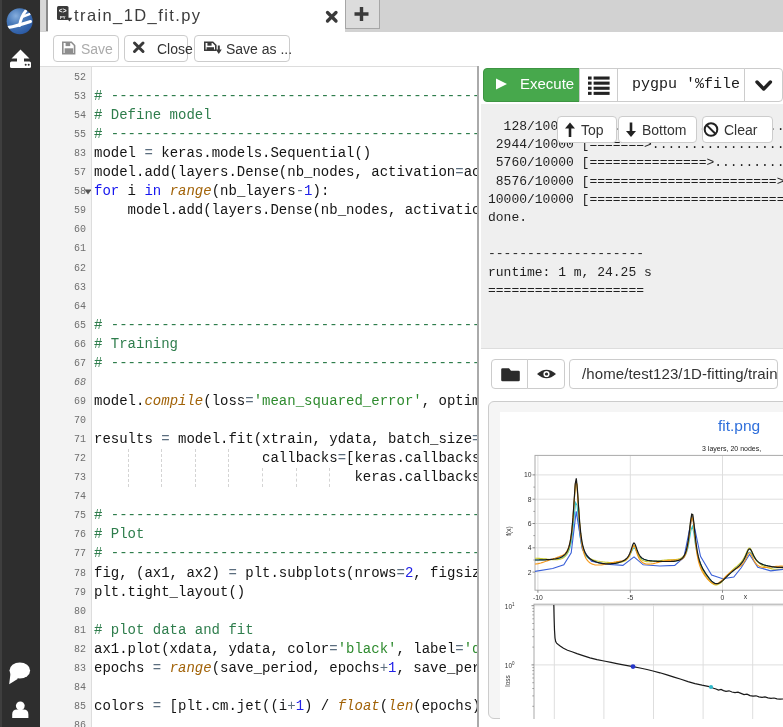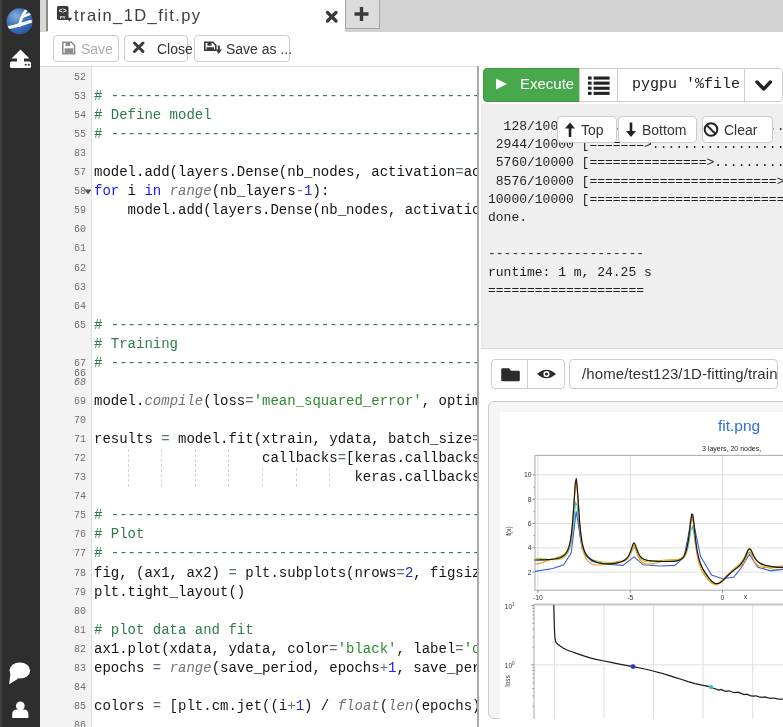--- a/index.html
+++ b/index.html
@@ -23,21 +23,21 @@
   
   #editor{left:40px;top:66px;width:437px;height:661px;background:#fff;border-top:1px solid #ddd;overflow:hidden;}
   #gutter{left:40px;top:67px;width:51px;height:660px;background:#f3f3f3;border-right:1px solid #ddd;overflow:hidden;}
   .gnum{position:absolute;right:5px;width:40px;text-align:right;height:19px;
         font-family:"Liberation Mono",monospace;font-size:10px;color:#6f6f6f;line-height:19px;}
   #code{left:92px;top:67px;width:385px;height:660px;overflow:hidden;}
   #code pre{position:absolute;left:2px;margin:0;font-family:"Liberation Mono",monospace;
             font-size:14px;line-height:19px;color:#141414;white-space:pre;}
   .cm{color:#2e7d4c;}       
   .kw{color:#1414ef;}       
-  .bi{color:#737373;font-style:italic;} 
+  .bi{color:#a16207;font-style:italic;} 
   .st{color:#2f8b2f;}       
   .nu{color:#2121e8;}       
   .op{color:#5b6d7e;}       
   .guide{position:absolute;width:0;border-left:1px dashed #d4d4d4;}
   
   #divider{left:477px;top:66px;width:2px;height:661px;background:#aaa;}
   
   #execrow{left:481px;top:66px;width:302px;height:38px;background:#fff;}
   #execbtn{left:483px;top:68px;width:97px;height:34px;background:#47a84c;border:1px solid #3d9442;
            border-radius:4px 0 0 4px;box-sizing:border-box;}
@@ -154,21 +154,21 @@
 <div class="gnum" style="top:77.1px;">83</div>
 <div class="gnum" style="top:96.2px;">57</div>
 <div class="gnum" style="top:115.3px;">58</div>
 <div class="gnum" style="top:134.3px;">59</div>
 <div class="gnum" style="top:153.4px;">60</div>
 <div class="gnum" style="top:172.4px;">61</div>
 <div class="gnum" style="top:191.5px;">62</div>
 <div class="gnum" style="top:210.6px;">63</div>
 <div class="gnum" style="top:229.6px;">64</div>
 <div class="gnum" style="top:248.7px;text-align:right;">65</div>
-<div class="gnum" style="top:267.7px;margin-top:29px;">66</div>
+<div class="gnum" style="top:267.7px;">66</div>
 <div class="gnum" style="top:286.8px;">67</div>
 <div class="gnum" style="top:305.9px;font-style:italic;">68</div>
 <div class="gnum" style="top:324.9px;">69</div>
 <div class="gnum" style="top:344.0px;">70</div>
 <div class="gnum" style="top:363.0px;">71</div>
 <div class="gnum" style="top:382.1px;">72</div>
 <div class="gnum" style="top:401.2px;">73</div>
 <div class="gnum" style="top:420.2px;">74</div>
 <div class="gnum" style="top:439.3px;">75</div>
 <div class="gnum" style="top:458.3px;">76</div>
@@ -184,20 +184,21 @@
 <div class="gnum" style="top:648.9px;">86</div>
 <svg style="position:absolute;left:44px;top:115.3px;" width="8" height="19">
       <polygon points="0.5,7.5 7.5,7.5 4,12.5" fill="#555"></polygon>
     </svg>
   </div>
 <div class="abs" id="code">
     <pre style="top:0.9px;"></pre>
 <pre style="top:20.0px;"><span class="cm"># ----------------------------------------------------------</span></pre>
 <pre style="top:39.0px;"><span class="cm"># Define model</span></pre>
 <pre style="top:58.1px;"><span class="cm"># ----------------------------------------------------------</span></pre>
+<pre style="top:77.1px;">model <span class="op">=</span> keras.models.Sequential()</pre>
 <pre style="top:96.2px;">model.add(layers.Dense(nb_nodes, activation<span class="op">=</span>activation))</pre>
 <pre style="top:115.3px;"><span class="kw">for</span> i <span class="kw">in</span> <span class="bi">range</span>(nb_layers<span class="op">-</span><span class="nu">1</span>):</pre>
 <pre style="top:134.3px;">    model.add(layers.Dense(nb_nodes, activationactivation))</pre>
 <pre style="top:172.4px;"></pre>
 <pre style="top:210.6px;"></pre>
 <pre style="top:229.6px;"></pre>
 <pre style="top:248.7px;"><span class="cm"># ----------------------------------------------------------</span></pre>
 <pre style="top:267.7px;"><span class="cm"># Training</span></pre>
 <pre style="top:286.8px;"><span class="cm"># ----------------------------------------------------------</span></pre>
 <pre style="top:305.9px;"></pre>

